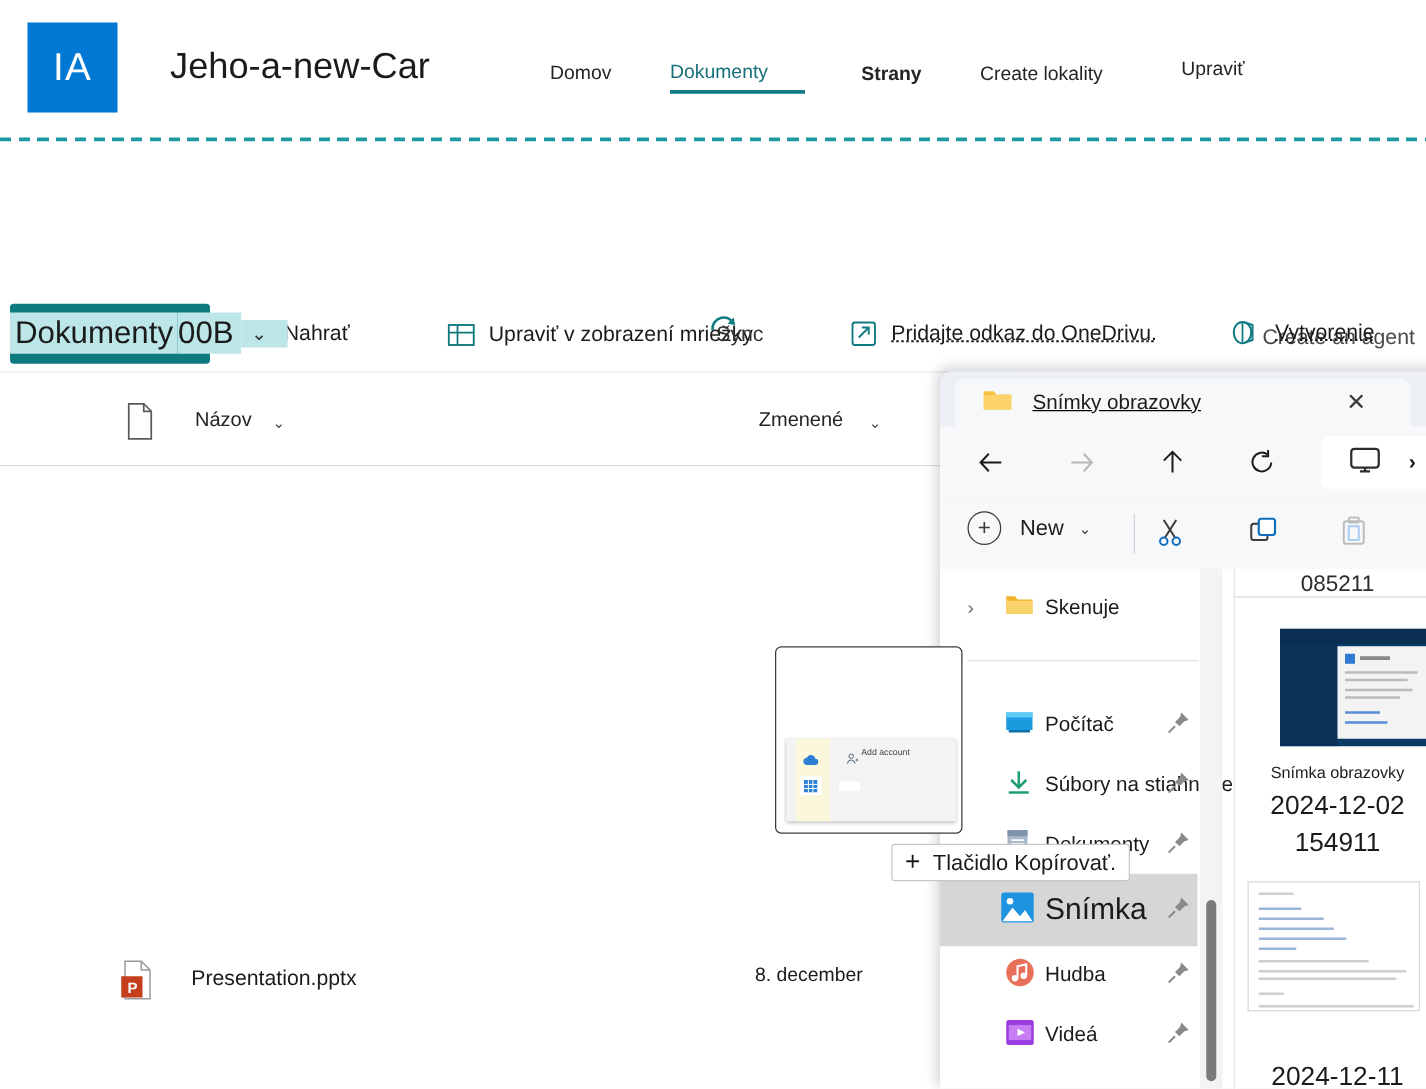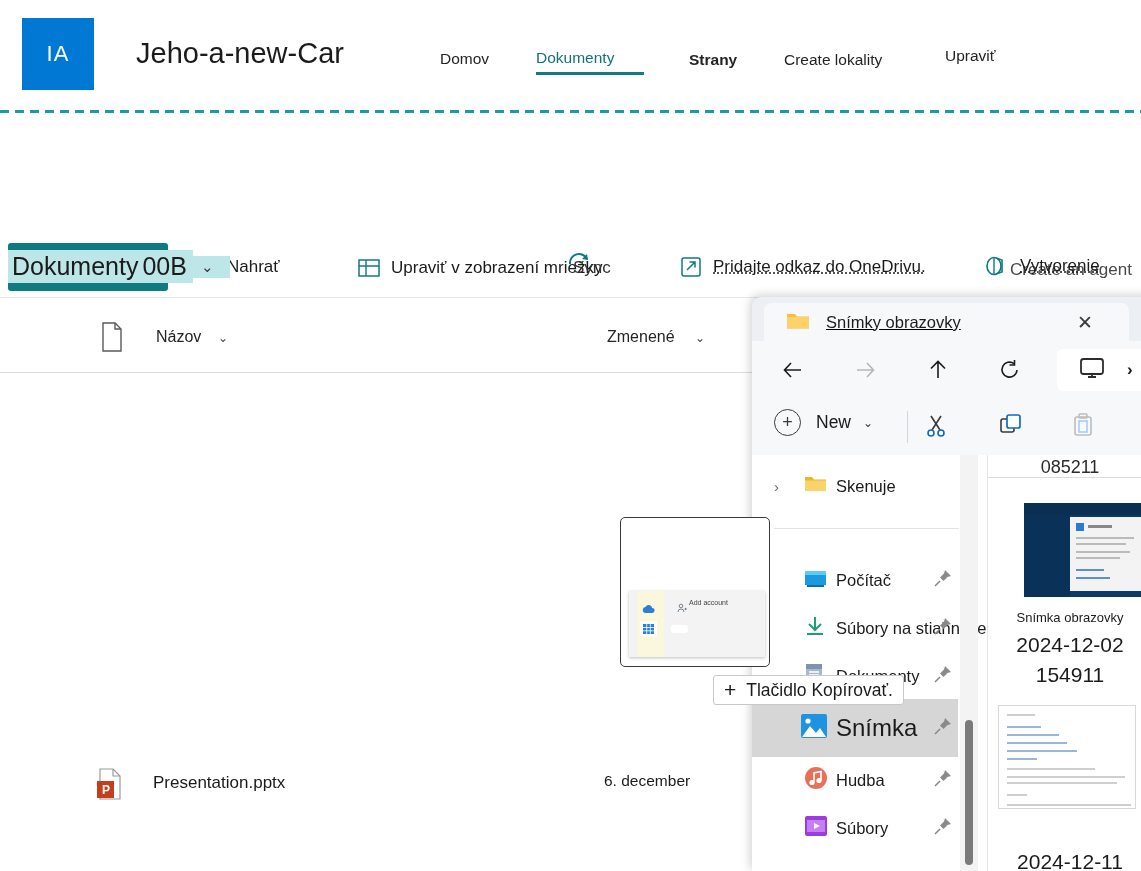--- a/index.html
+++ b/index.html
@@ -9,21 +9,21 @@
     font-family: "Liberation Sans", sans-serif;
     overflow: hidden;
   }
   #root { position: relative; width: 1141px; height: 871px; background:#fff; }
 
   
   .sp-header { position:absolute; left:0; top:0; width:1141px; height:112px; background:#fff; }
   .sp-logo {
     position:absolute; left:22px; top:18px; width:72px; height:72px;
     background:#0078d4; color:#fff; display:flex; align-items:center; justify-content:center;
-    font-size:22px; letter-spacing:1px;
+    font-size:31px; letter-spacing:1px;
   }
   .sp-title { position:absolute; left:136px; top:37px; font-size:29px; color:#1b1b1b; white-space:nowrap; }
   .sp-nav { position:absolute; left:440px; top:0; height:112px; }
   .sp-nav-item {
     position:absolute; font-size:15.5px; color:#242424; white-space:nowrap; padding-bottom:4px;
   }
   .sp-nav-item.active { color:#15707a; }
   .sp-nav-underline { position:absolute; height:3px; background:#147a83; }
   .sp-dash {
     position:absolute; left:0; top:110px; width:1141px; height:3px;
@@ -279,21 +279,21 @@
   <div class="row">
     <span class="row-icon">
       <svg width="28" height="32" viewBox="0 0 28 32">
         <path d="M4 1 h13 l7 7 v23 h-20 z" fill="#fff" stroke="#9a9a9a" stroke-width="1.2"></path>
         <path d="M17 1 v7 h7" fill="none" stroke="#9a9a9a" stroke-width="1.2"></path>
         <rect x="1" y="13" width="17" height="17" fill="#c43e1c"></rect>
         <text x="6" y="26" font-size="12" fill="#fff" font-family="Liberation Sans, sans-serif" font-weight="bold">P</text>
       </svg>
     </span>
     <span class="row-name">Presentation.pptx</span>
-    <span class="row-date">6. december</span>
+    <span class="row-date">8. december</span>
   </div>
 
   <div class="fx-win">
 
     <div class="fx-tabstrip">
       <div class="fx-tab">
         <span class="folder">
           <svg width="24" height="19" viewBox="0 0 24 19">
               <path d="M1 3 h8 l2 2.5 h12 v12 h-22 z" fill="#f7c043"></path>
               <path d="M1 6 h22 v11.5 h-22 z" fill="#fcd26a"></path>
@@ -482,21 +482,21 @@
         </div>
 
         <div class="tree-item" style="top:350px;">
           <span class="ti-ico">
             <svg width="24" height="22" viewBox="0 0 24 22">
                 <rect x="1" y="1" width="22" height="20" rx="2" fill="#9a3ce0"></rect>
                 <rect x="3" y="5" width="18" height="12" fill="#c77ef5"></rect>
                 <path d="M10 8 L16 11 L10 14 z" fill="#fff"></path>
               </svg>
           </span>
-          <span class="ti-lbl">Súbory</span>
+          <span class="ti-lbl">Videá</span>
           <span class="pin">
             <svg width="18" height="18" viewBox="0 0 18 18">
                 <path d="M11 1 L17 7 L13.5 8 L9.5 12 L6 8.5 L10 4.5 z" fill="#8a8a8a"></path>
                 <path d="M6 12 L1 17" stroke="#8a8a8a" stroke-width="1.6"></path>
               </svg>
           </span>
         </div>
 
         <div class="fx-scroll-track"></div>
         <div class="fx-scroll" style="top:265px; height:145px;"></div>

